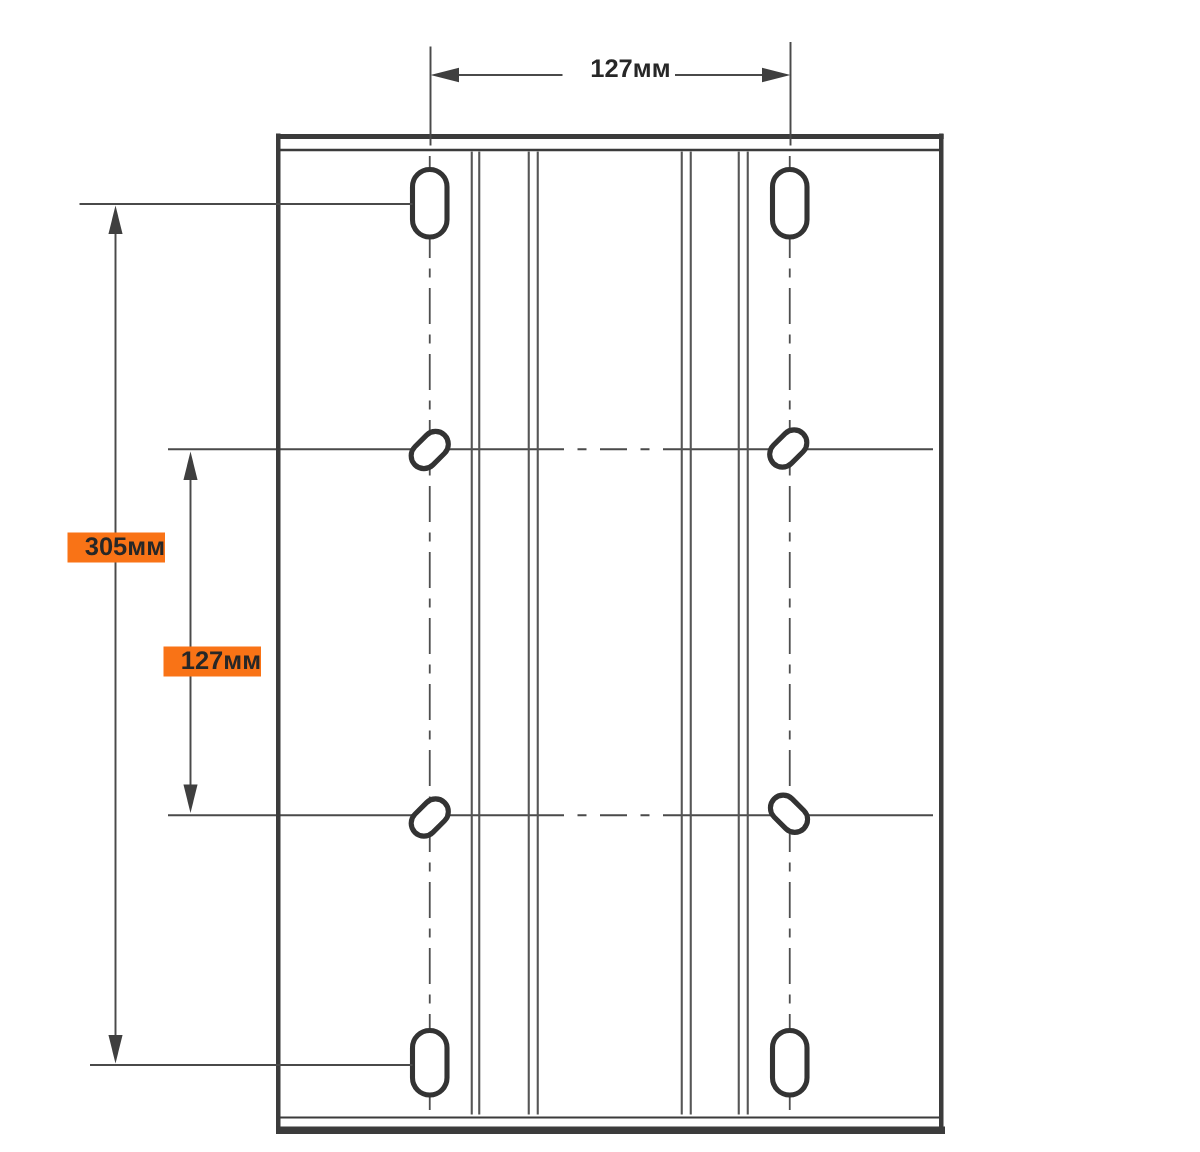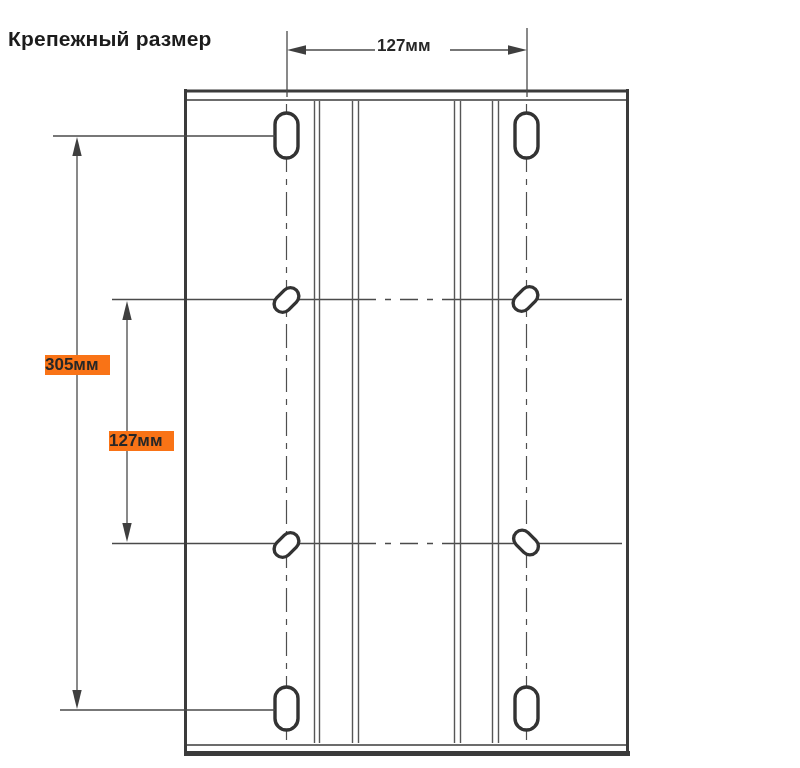--- a/index.html
+++ b/index.html
@@ -25,35 +25,34 @@
     white-space: nowrap;
   }
   .drawing {
     position: absolute; left: 0; top: 0;
   }
   .dim-label {
     position: absolute;
     font-size: 17px;
     font-weight: 600;
     color: #272727;
-    text-align: left;
+    text-align: right;
     line-height: 20px;
     white-space: nowrap;
   }
   .dim-label.masked { background: #f97316; }
   #label-top-width   { left: 377px; top: 36px;  width: 70px; }
   #label-overall     { left: 45px;  top: 355px; width: 65px; }
   #label-middle      { left: 109px; top: 431px; width: 65px; }
 </style>
 </head>
 <body>
 
 <div class="canvas">
 
-  <div class="title">Крепежный размер</div>
 
   <svg class="drawing" width="800" height="768" viewBox="0 0 800 768">
 
     <g stroke="#4f4f4f" stroke-width="1.2" stroke-dasharray="24 7 6 7">
       <line x1="286.5" y1="104" x2="286.5" y2="740"></line>
       <line x1="526.5" y1="104" x2="526.5" y2="740"></line>
     </g>
 
     <g stroke="#4a4a4a" stroke-width="1.3">
       <line x1="112" y1="299.5" x2="358" y2="299.5"></line>

